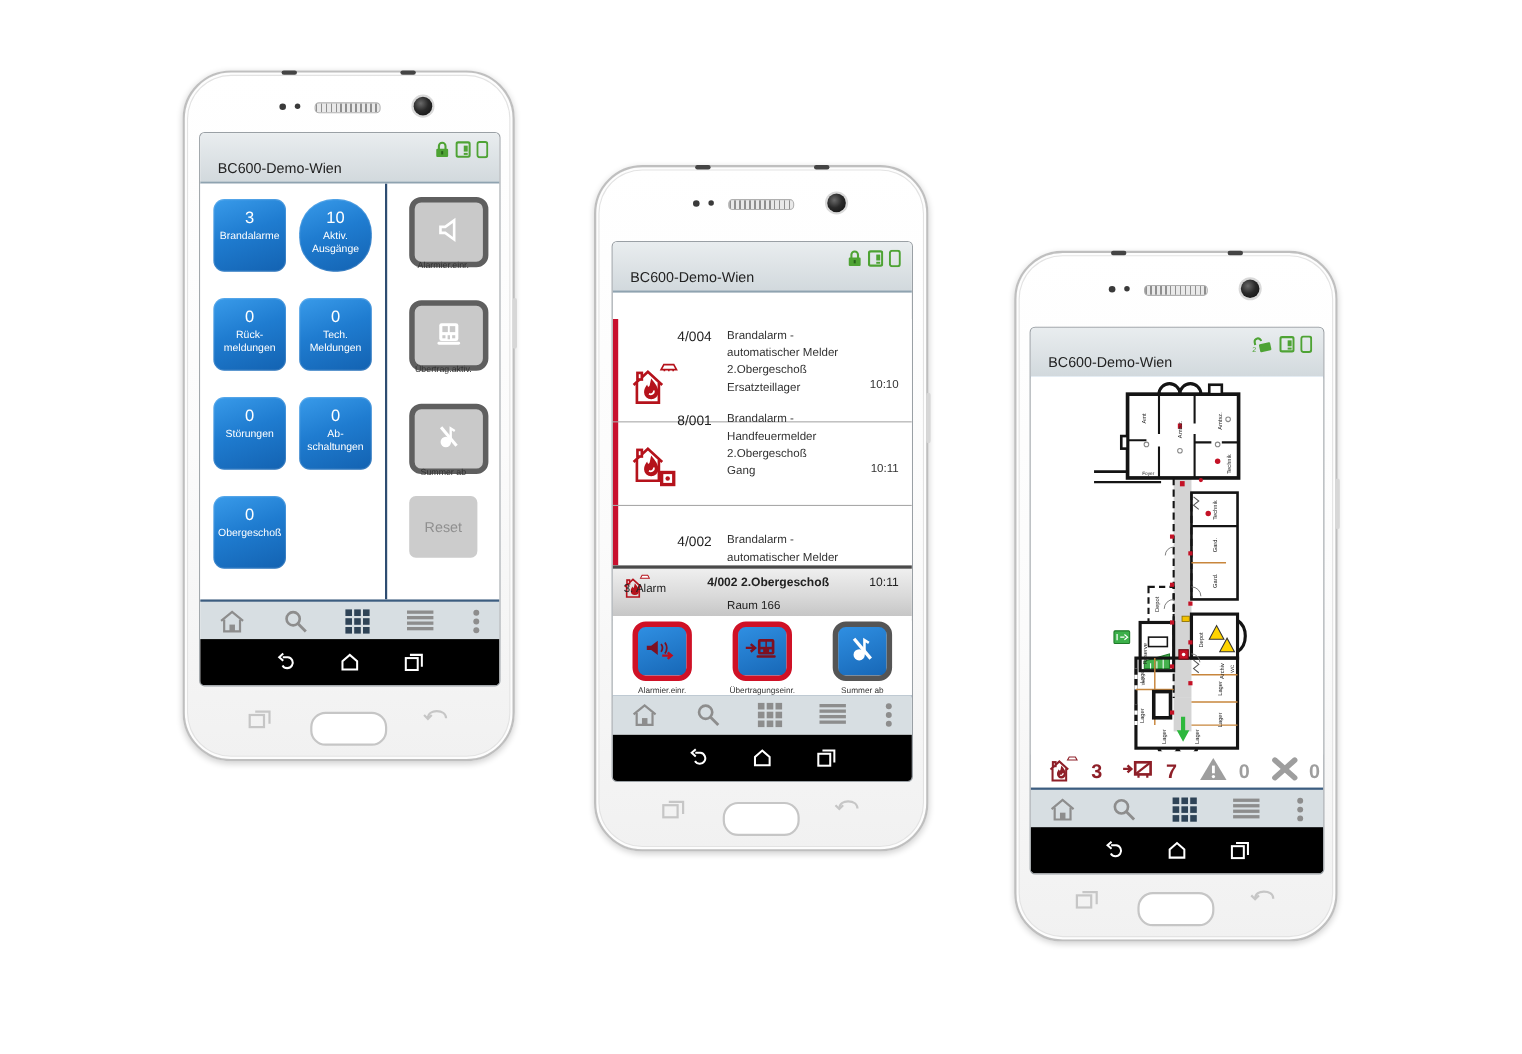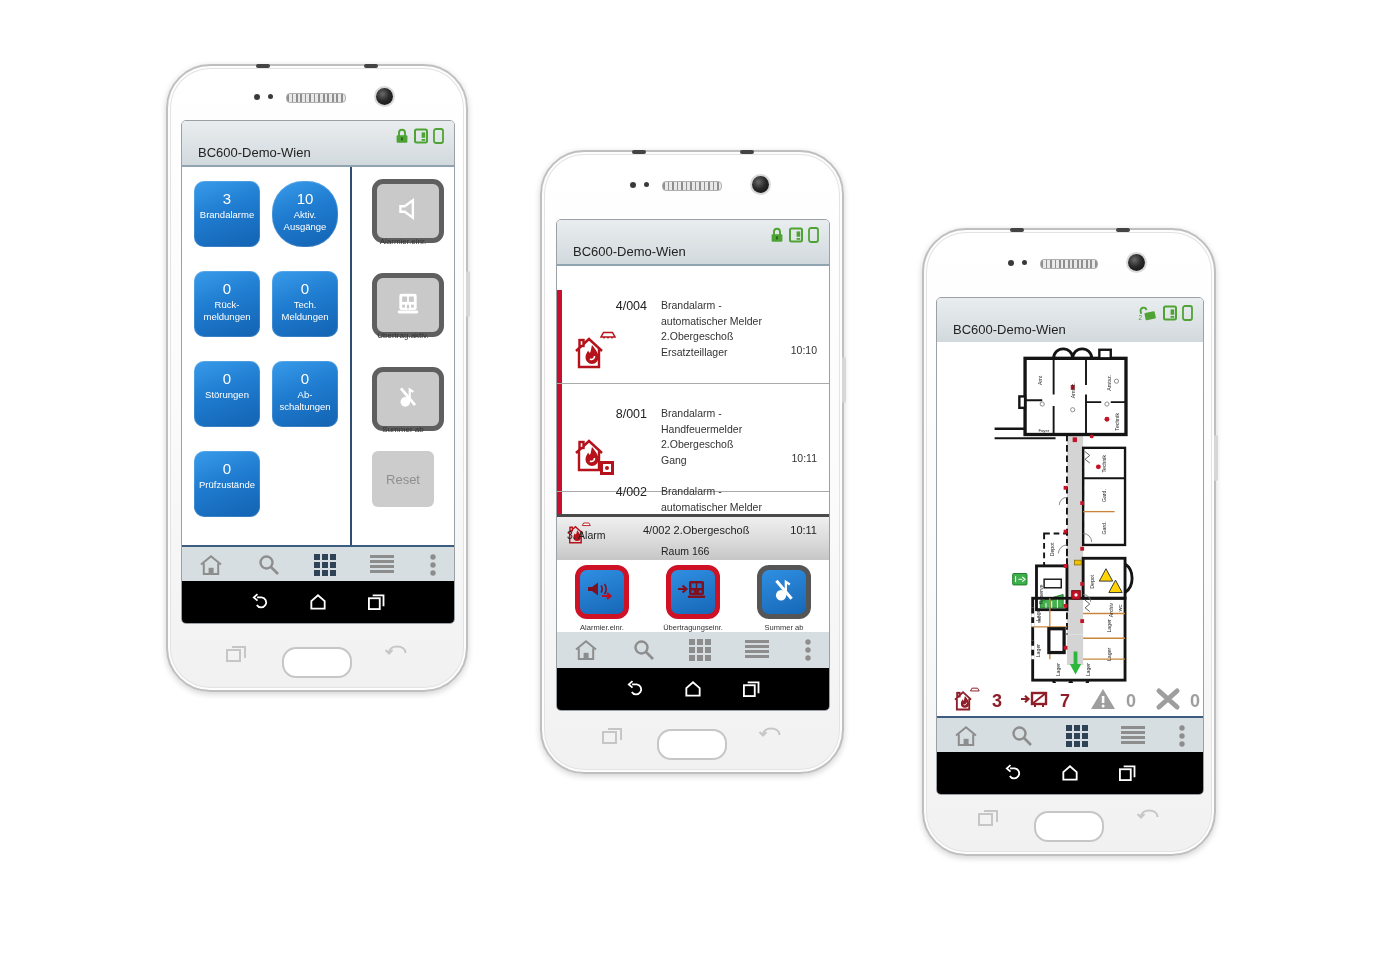--- a/index.html
+++ b/index.html
@@ -56,21 +56,21 @@
   .redbar{position:absolute;left:0;top:0;bottom:0;width:5px;background:#c8102e;}
   .aitem{position:absolute;left:0;right:0;border-bottom:1.5px solid #a9a9a9;overflow:hidden;padding-left:38px;}
   .aid{position:absolute;left:28px;top:9px;width:62px;text-align:right;font-size:12.5px;color:#222;}
   .adesc{position:absolute;left:104px;top:9px;font-size:10.5px;color:#333;}
   .adesc div{margin-bottom:3.5px;}
   .atime{position:absolute;right:12px;top:9px;font-size:10.5px;color:#333;margin-top:45px;}
   .aicon{position:absolute;left:16px;bottom:8px;}
   .detailbar{position:absolute;left:0;right:0;height:46px;border-top:3px solid #4a4a4a;
         background:linear-gradient(180deg,#efefef 0%,#d9d9d9 55%,#c3c3c3 100%);border-bottom:1px solid #888;}
   .detailbar .d-ic{position:absolute;left:8px;top:4px;}
-  .detailbar .d-info{position:absolute;left:86px;top:7px;font-size:11px;color:#222;}
+  .detailbar .d-info{position:absolute;left:86px;top:7px;font-size:11px;color:#222;font-weight:bold;}
   .detailbar .d-time{position:absolute;right:12px;top:7px;font-size:11px;color:#222;}
   .detailbar .d-no{position:absolute;left:10px;top:12px;font-size:10.5px;color:#222;}
   .detailbar .d-room{position:absolute;left:104px;top:28px;font-size:10.5px;color:#222;}
   .actrow{position:absolute;left:0;right:0;background:#fff;}
   .actbtn{position:absolute;top:5px;width:54px;height:54px;border-radius:12px;
         background:linear-gradient(160deg,#2f8fe2 0%,#1767b6 100%);box-sizing:border-box;
         display:flex;align-items:center;justify-content:center;}
   .actbtn.redb{border:5px solid #cf1126;}
   .actbtn.grayb{border:5px solid #555;}
   .actlab{position:absolute;top:63px;width:92px;text-align:center;font-size:7.5px;color:#333;line-height:1.2;}
@@ -138,21 +138,21 @@
       <div class="tile" style="left:12px;top:194px;">
         <div class="val">0</div>
         <div class="lab"><span>Störungen</span></div>
       </div>
       <div class="tile" style="left:90px;top:194px;">
         <div class="val">0</div>
         <div class="lab"><span>Ab-</span><br><span>schaltungen</span></div>
       </div>
       <div class="tile" style="left:12px;top:284px;">
         <div class="val">0</div>
-        <div class="lab"><span>Prüfzustände</span></div>
+        <div class="lab"><span>Obergeschoß</span></div>
       </div>
 
       <div class="sidebtn" style="left:190px;top:12px;">
         <span><svg width="30" height="26" viewBox="0 0 24 24">
                 <path d="M5 9.5 H9 L16.5 4 V20 L9 14.5 H5 Z" fill="none" stroke="#fff" stroke-width="2.2"></path>
               </svg></span>
       </div>
       <div class="sidelab" style="left:176px;top:70px;">Alarmier.einr.</div>
 
       <div class="sidebtn" style="left:190px;top:106px;">
@@ -317,21 +317,21 @@
             </g>
             <path d="M19 16 c4 5 6.5 8 6.5 12.5 a6.5 6.5 0 0 1 -13 0 c0-3 1.4-5 2.8-7 .6 2.6 2 3.2 2.6-.4 .4-1.8 .6-3.4 1.1-5.1z" fill="#b5121b"></path>
             <path d="M21.5 27 a3 3 0 0 1 -4.5 3" fill="none" stroke="#fff" stroke-width="1.6"></path>
             <g stroke="#b5121b" stroke-width="1.5" fill="#fff">
                   <path d="M28 8 h14 l-2.5 -4.5 h-9 z"></path>
                   <path d="M31 8 v1.6 M35 8 v1.6 M39 8 v1.6"></path>
                 </g>
           </svg></span>
       </div>
 
-      <div class="aitem" style="top:108px;height:93px;">
+      <div class="aitem" style="top:76px;height:93px;">
         <div class="aid">8/001</div>
         <div class="adesc">
           <div>Brandalarm -</div>
               <div>Handfeuermelder</div>
           <div>2.Obergeschoß</div>
               <div>Gang</div>
         </div>
         <div class="atime">10:11</div>
         <span class="aicon">
           <svg width="48" height="42" viewBox="0 0 48 42">

